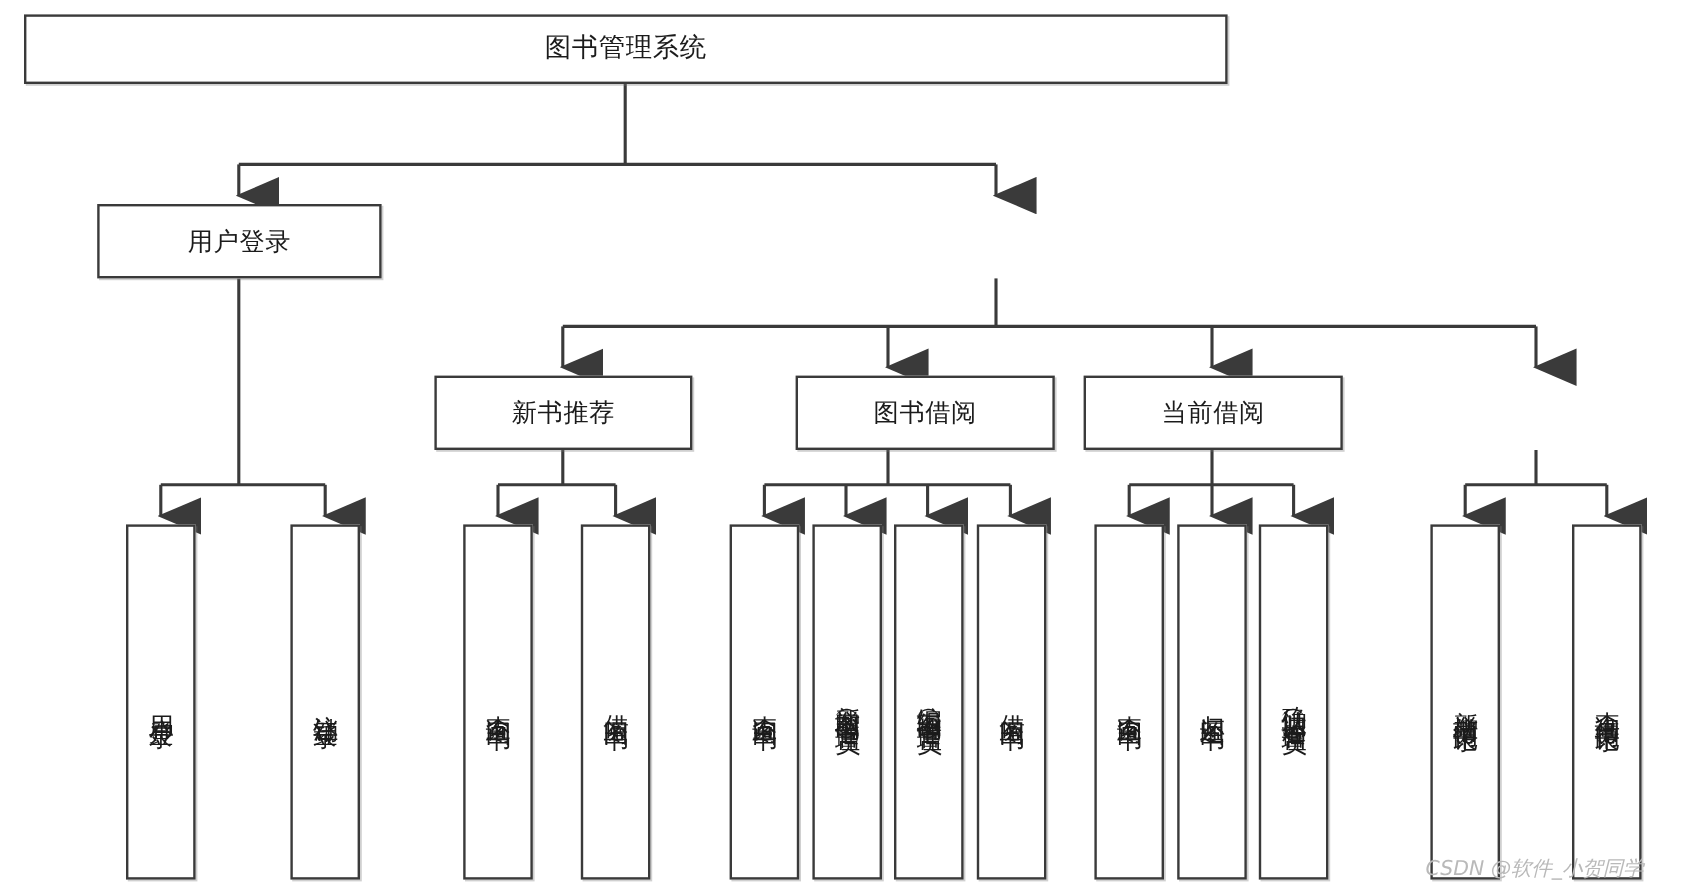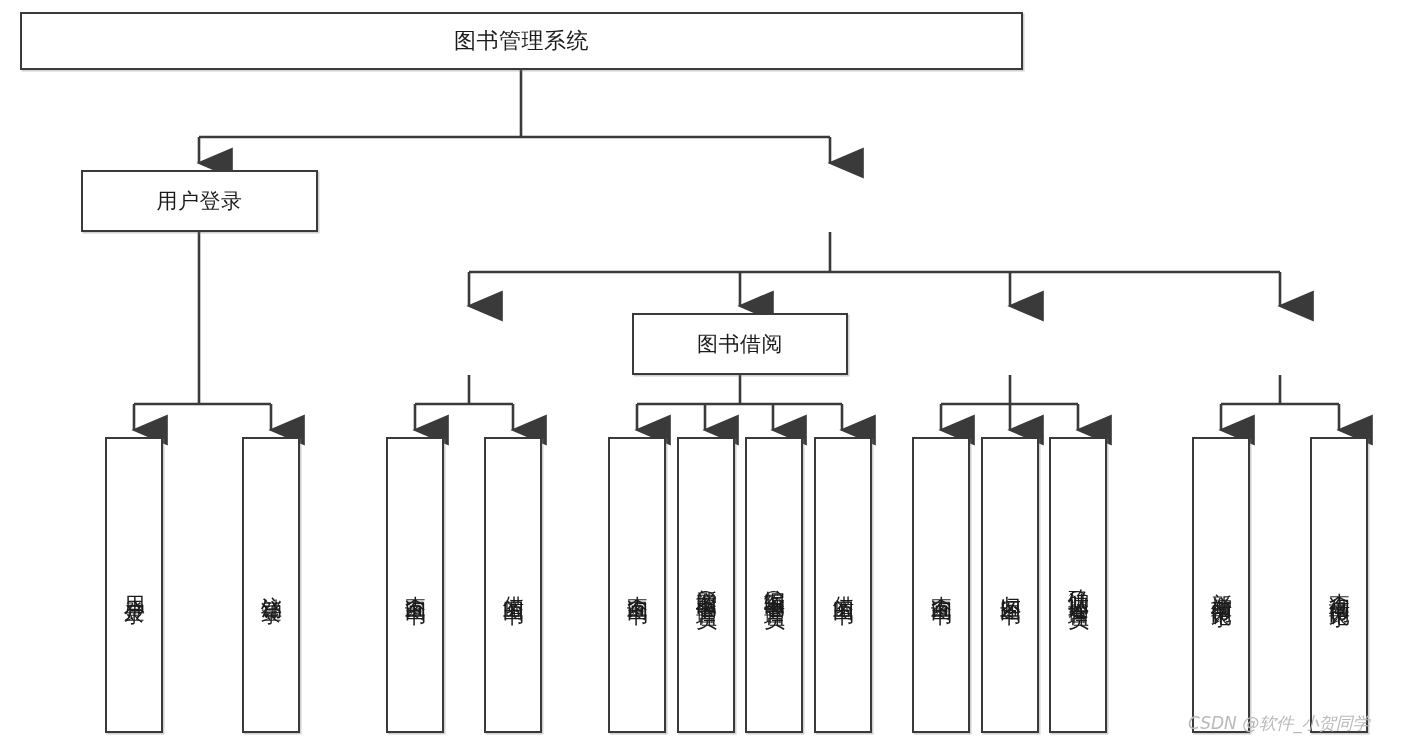--- a/index.html
+++ b/index.html
@@ -117,22 +117,28 @@
   </svg>
 
   <div class="node root" style="left:20px; top:12px; width:1003px; height:58px;">
     <span class="label">图书管理系统</span>
   </div>
 
   <div class="node" style="left:81px; top:170px; width:237px; height:62px;">
     <span class="label">用户登录</span>
   </div>
 
-  <div class="node" style="left:632px; top:313px; width:216px; height:62px;">
+  <div class="node" style="left:362px; top:313px; width:215px; height:62px;">
+    <span class="label">新书推荐</span>
+  </div>
+  <div class="node" style="left:663px; top:313px; width:216px; height:62px;">
     <span class="label">图书借阅</span>
+  </div>
+  <div class="node" style="left:903px; top:313px; width:216px; height:62px;">
+    <span class="label">当前借阅</span>
   </div>
 
   <div class="node vertical" style="left:105px; top:437px; width:58px; height:296px;">
     <span class="label">用户登录</span>
   </div>
   <div class="node vertical" style="left:242px; top:437px; width:58px; height:296px;">
     <span class="label">注销登录</span>
   </div>
 
   <div class="node vertical" style="left:386px; top:437px; width:58px; height:296px;">

